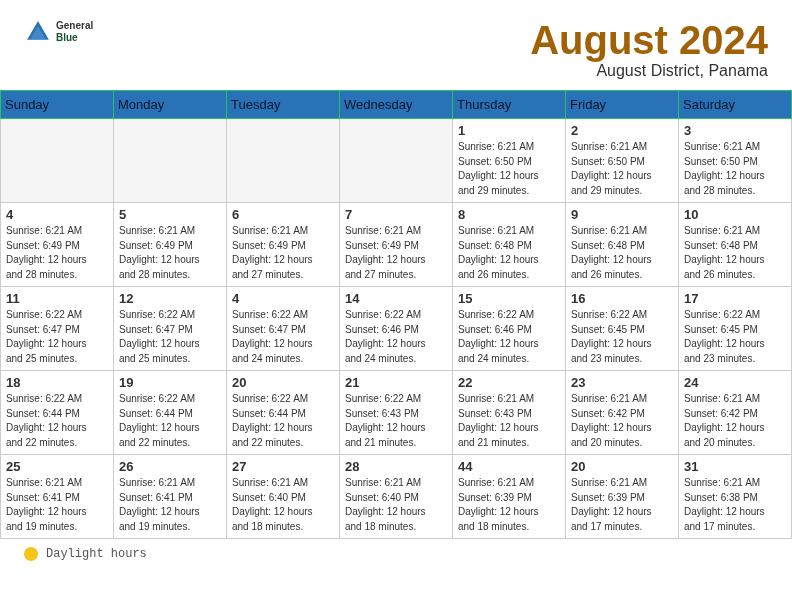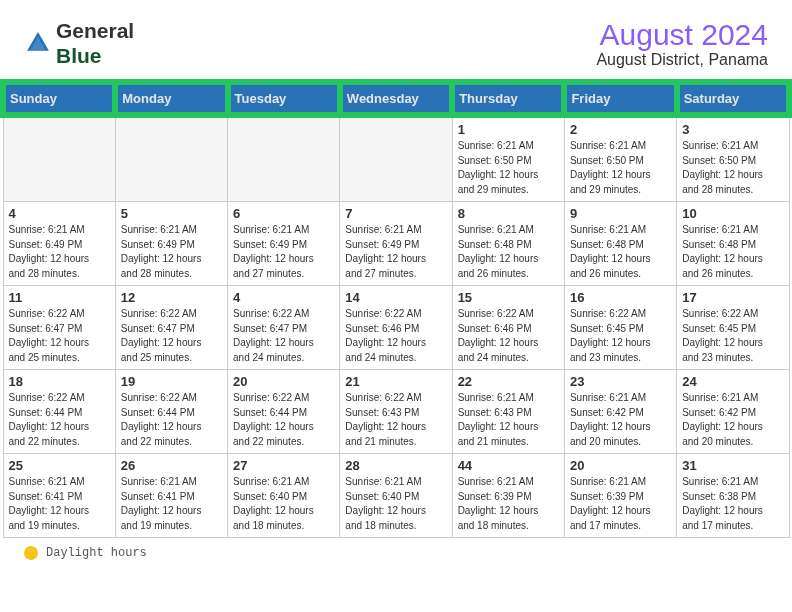--- a/index.html
+++ b/index.html
@@ -15,60 +15,60 @@
       justify-content: space-between;
       align-items: flex-start;
       padding: 18px 24px 10px 24px;
     }
     .logo {
       display: flex;
       align-items: center;
       gap: 0;
     }
     .logo-text {
-      font-size: 21px;
+      font-size: 10px;
       font-weight: bold;
       color: #333;
       line-height: 1.2;
     }
     .logo-text .general { display: block; }
     .logo-text .blue { color: #14532d; display: block; }
     .logo-icon {
       width: 28px;
       height: 28px;
       margin-right: 4px;
     }
     .title-block {
       text-align: right;
     }
     .month-title {
-      font-size: 30px;
-      font-weight: 400;
-      color: #8b5cf6;
+      font-size: 40px;
+      font-weight: 700;
+      color: #a16207;
       line-height: 1.1;
     }
     .subtitle {
       font-size: 16px;
       color: #333;
       font-weight: normal;
     }
     .calendar {
       width: 100%;
       border-collapse: collapse;
       margin: 0;
       padding: 0 0px;
     }
     .calendar th {
       background: #2a72b8;
-      color: #e5e5e5;
+      color: #0f172a;
       font-size: 13px;
-      font-weight: bold;
+      font-weight: normal;
       padding: 6px 4px;
       text-align: left;
-      border: 6px solid #22c55e;
+      border: 1px solid #22c55e;
     }
     .calendar td {
       vertical-align: top;
       border: 1px solid #ccc;
       padding: 4px 5px;
       font-size: 10.5px;
       color: #333;
       background: #fff;
       width: calc(100% / 7);
       min-height: 80px;

